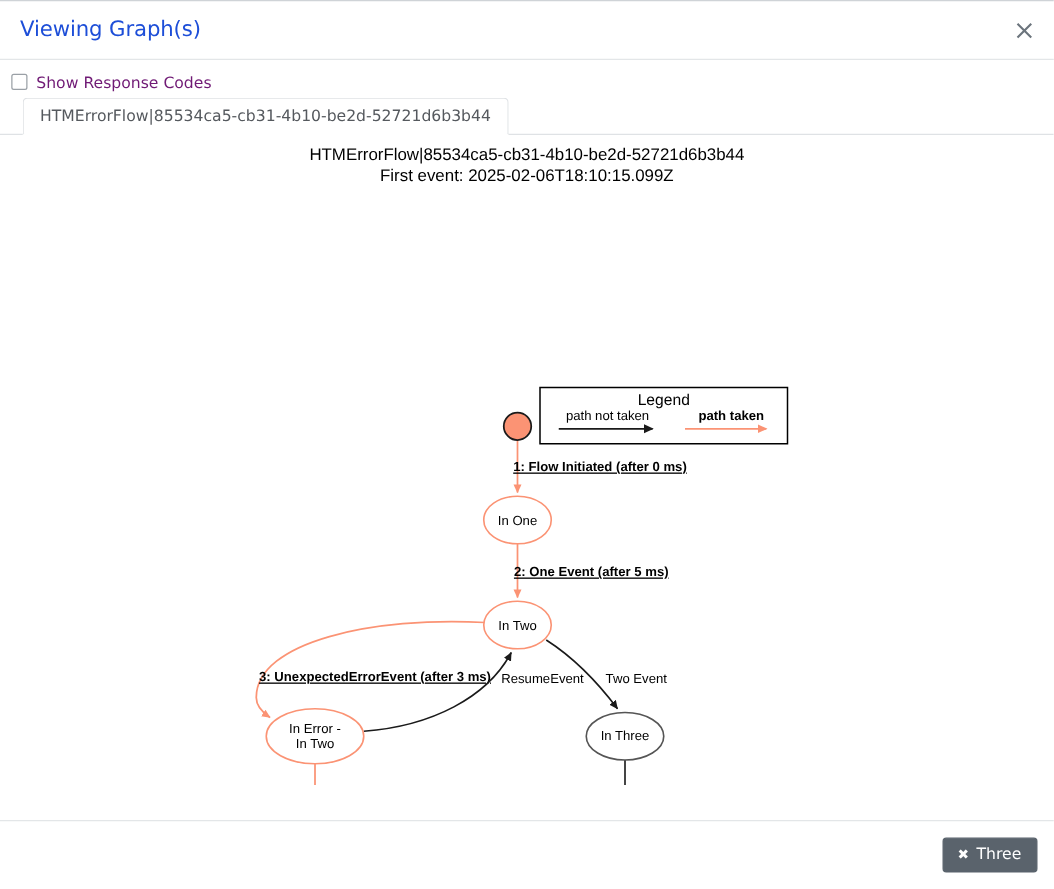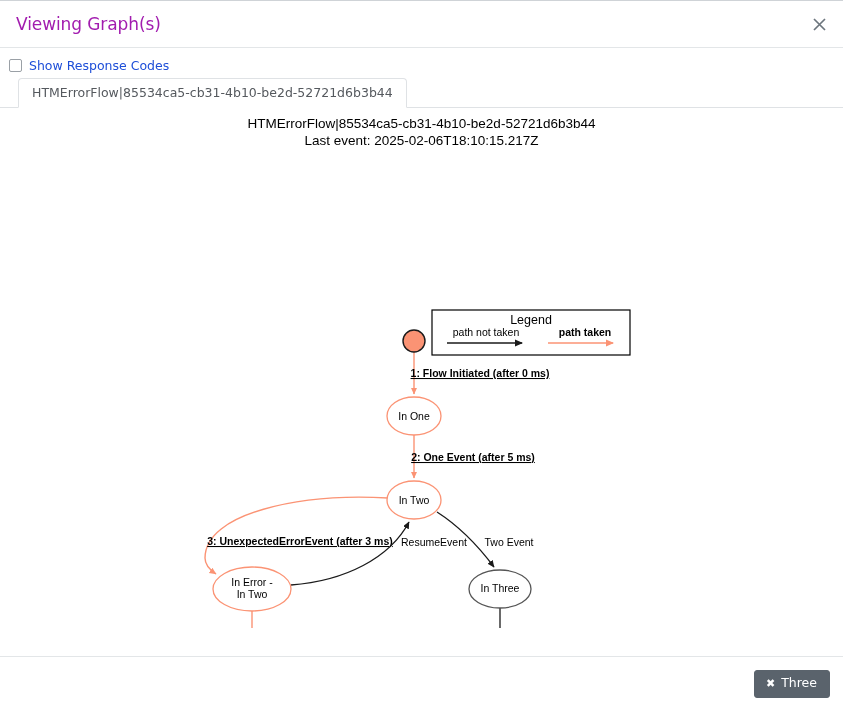--- a/index.html
+++ b/index.html
@@ -34,21 +34,21 @@
     min-height: 47px;
     border-bottom: 1px solid #e3e6e8;
     display: flex;
     align-items: center;
     padding: 0 16px 0 16px;
     box-sizing: border-box;
     position: relative;
   }
   .modal-title {
     font-size: 17px;
-    color: #a21caf;
+    color: #1d4ed8;
     font-family: "DejaVu Sans", sans-serif;
     letter-spacing: -0.1px;
   }
   .header-close {
     position: absolute;
     right: 13px;
     top: 50%;
     transform: translateY(-50%);
     width: 22px;
     height: 22px;
@@ -83,21 +83,21 @@
     height: 13px;
     border: 1px solid #9aa0a6;
     border-radius: 2px;
     background: #fff;
     box-sizing: border-box;
     cursor: pointer;
     flex: 0 0 auto;
   }
   .checkbox-label {
     font-size: 12.5px;
-    color: #1d4ed8;
+    color: #701a75;
     font-family: "DejaVu Sans", sans-serif;
     cursor: pointer;
   }
 
   
   .tab-strip {
     margin-top: 10px;
     height: 28px;
     border-bottom: 1px solid #dfe2e5;
     display: flex;
@@ -211,21 +211,21 @@
     </div>
 
     <div class="tab-strip">
       <div class="tab">HTMErrorFlow|85534ca5-cb31-4b10-be2d-52721d6b3b44</div>
     </div>
 
     <div class="graph-area">
 
       <div class="graph-titles">
         <div>HTMErrorFlow|85534ca5-cb31-4b10-be2d-52721d6b3b44</div>
-        <div>Last event: 2025-02-06T18:10:15.217Z</div>
+        <div>First event: 2025-02-06T18:10:15.099Z</div>
       </div>
 
       <svg class="graph-svg" width="843" height="520" viewBox="0 0 843 520">
         <defs>
           <marker id="ar-taken" markerWidth="9" markerHeight="9" refX="6.5" refY="3.2" orient="auto" markerUnits="userSpaceOnUse">
             <path d="M0,0 L7,3.2 L0,6.4 z" fill="#fb9374"></path>
           </marker>
           <marker id="ar-nt" markerWidth="9" markerHeight="9" refX="6.5" refY="3.2" orient="auto" markerUnits="userSpaceOnUse">
             <path d="M0,0 L7,3.2 L0,6.4 z" fill="#1a1a1a"></path>
           </marker>

